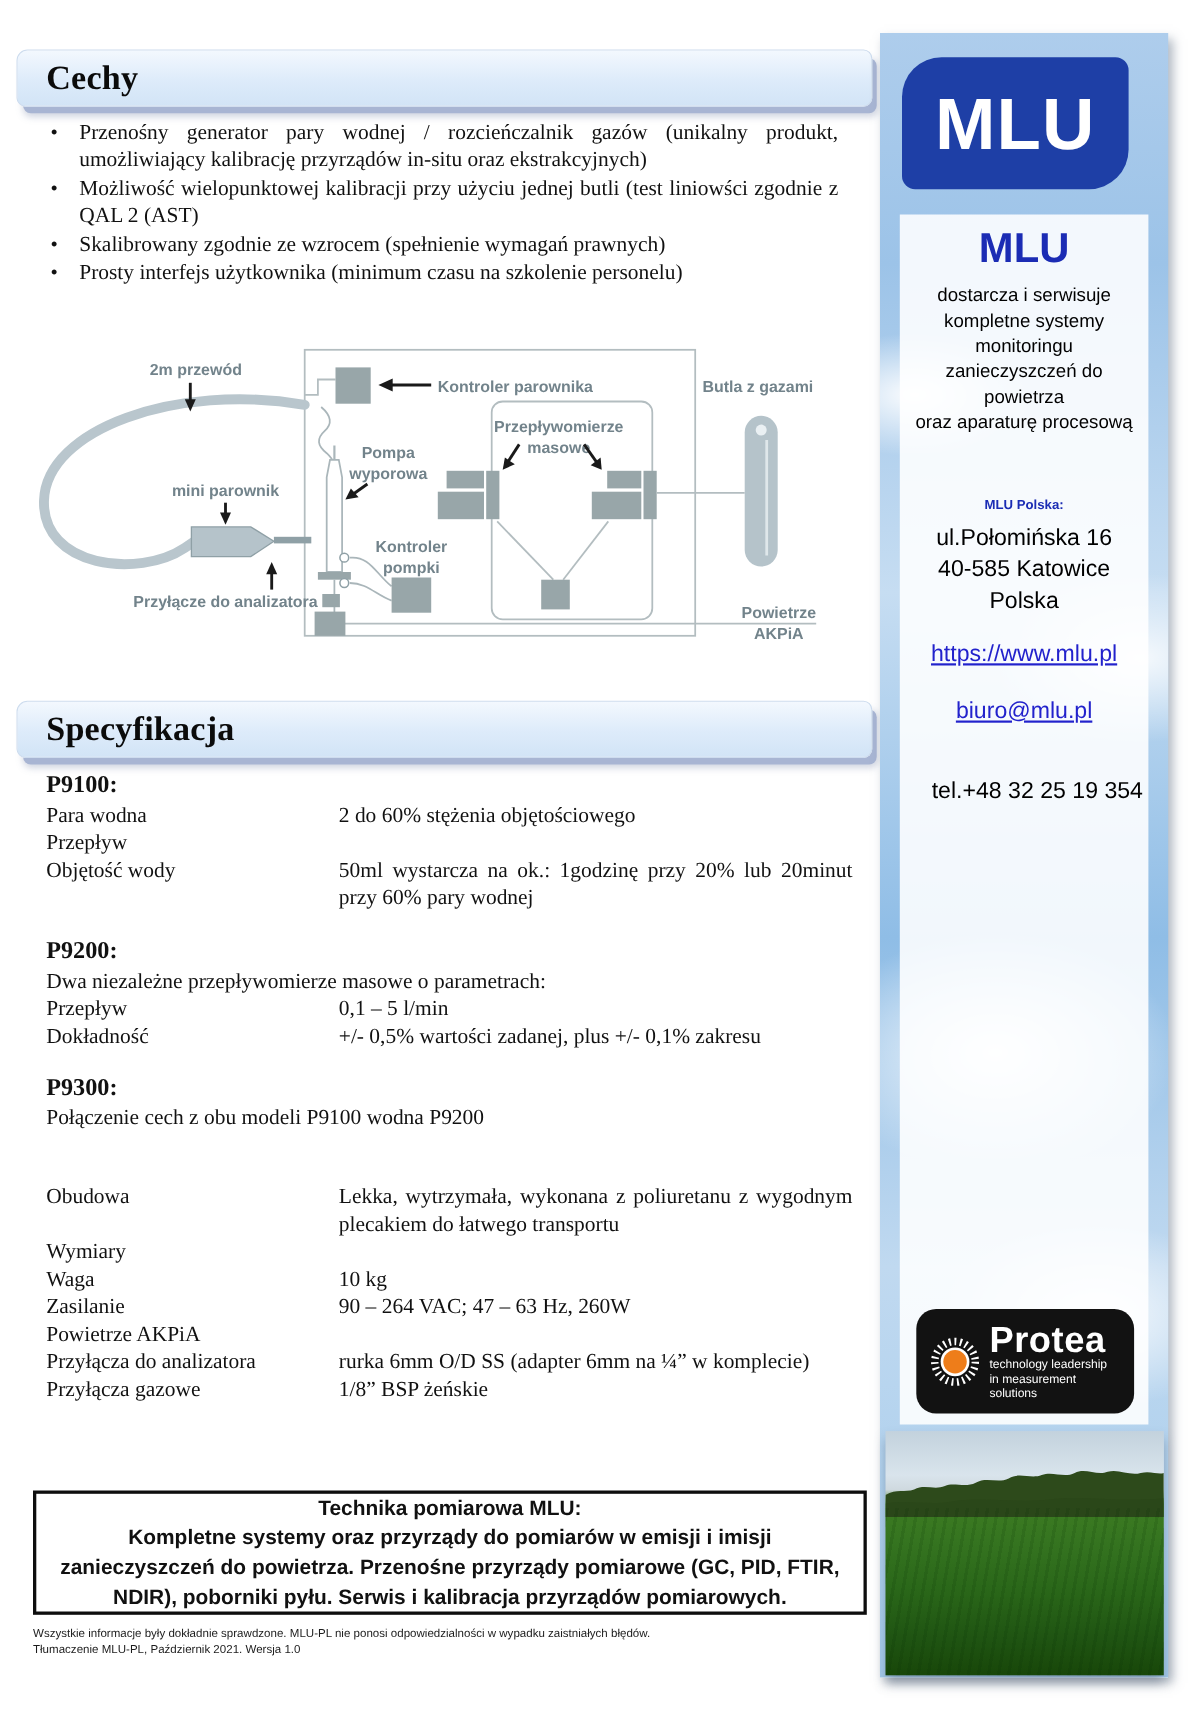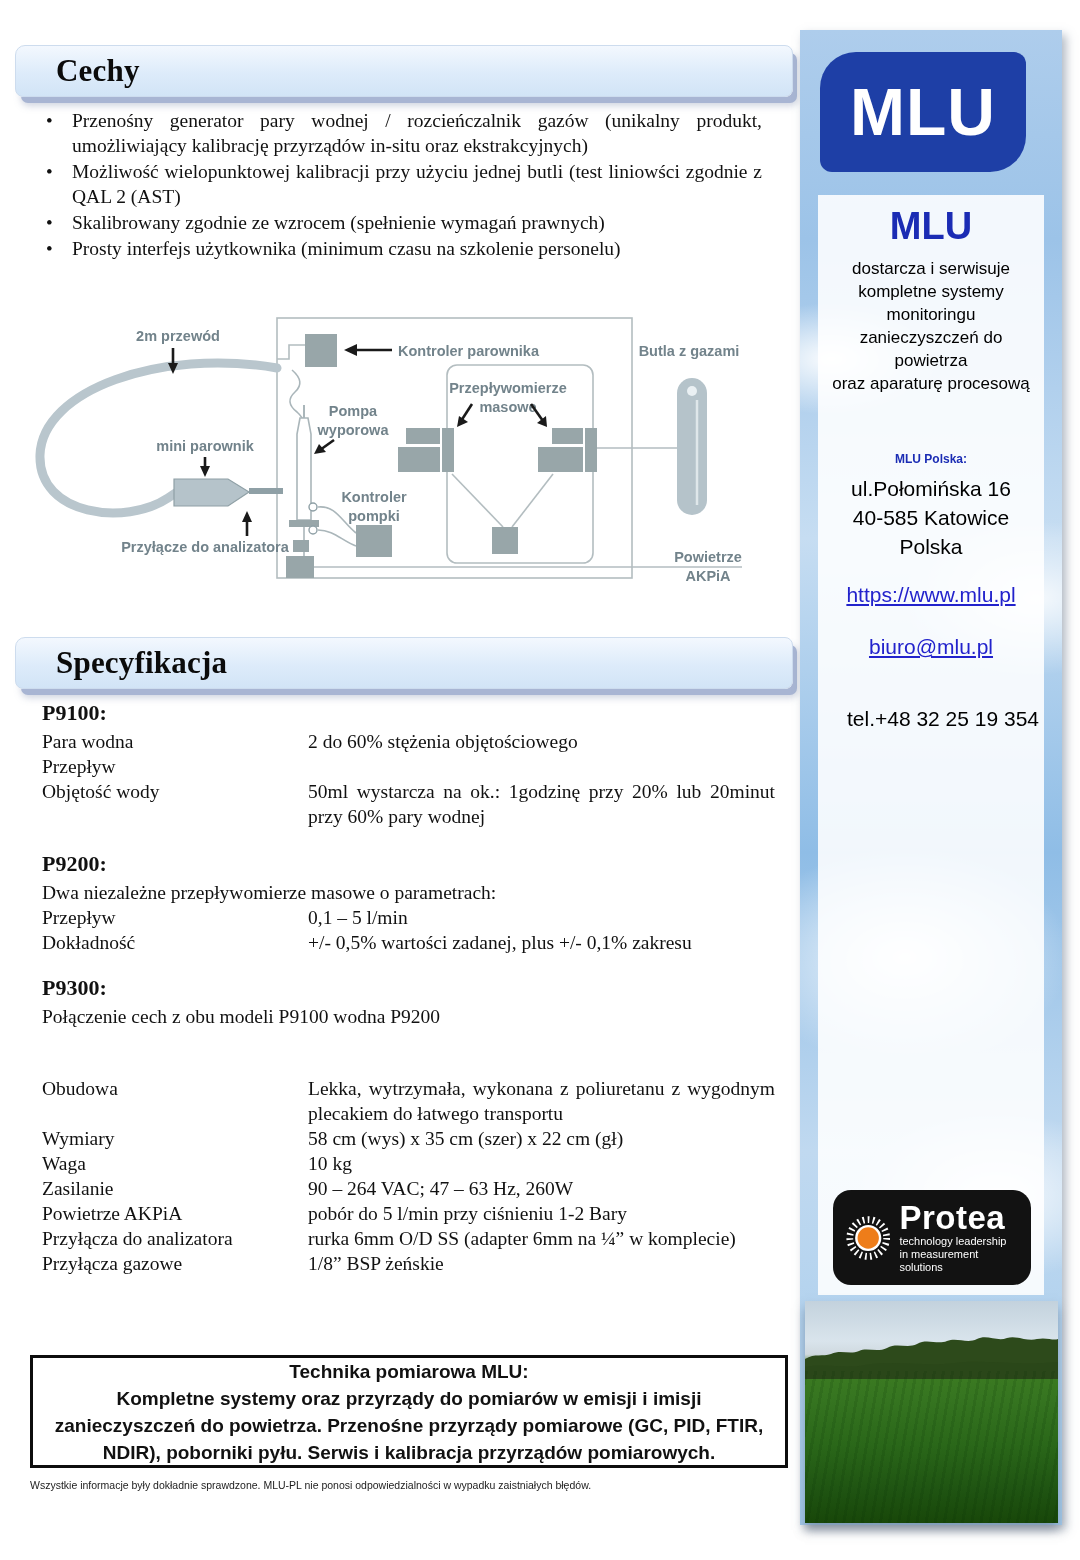--- a/index.html
+++ b/index.html
@@ -4,21 +4,21 @@
 <style>
   html,body{margin:0;padding:0;background:#ffffff;}
   #page{position:relative;width:1080px;height:1560px;background:#ffffff;overflow:hidden;
         font-family:"Liberation Serif",serif;color:#111;}
 
   
   .section-header{position:absolute;left:15px;width:778px;height:52px;box-sizing:border-box;
     background:linear-gradient(180deg,#f3f8fe 0%,#ddebfa 55%,#d2e4f6 100%);
     border:1px solid #cddcee;border-radius:10px 8px 8px 8px;
     box-shadow:5px 7px 0 -1px #a8b5d3, 6px 9px 7px rgba(120,135,170,.35);
-    display:flex;align-items:center;padding-left:40px;}
+    display:flex;align-items:center;padding-left:26px;}
   .section-header .hd{font-size:31px;font-weight:bold;color:#0b0b0b;letter-spacing:.2px;}
 
   
   #features-list{position:absolute;left:40px;top:108px;width:722px;}
   .bullet{position:relative;padding-left:32px;text-align:justify;font-size:19.5px;line-height:25px;margin-bottom:1px;}
   .bullet::before{content:"•";position:absolute;left:6px;top:0;font-size:19px;}
 
   
   #diagram{position:absolute;left:20px;top:300px;}
   #diagram text{font-family:"Liberation Sans",sans-serif;font-weight:bold;fill:#72838b;font-size:14.5px;}
@@ -232,56 +232,55 @@
 
   <div class="spec-block" style="top:1076px;">
 
       <div class="spec-row">
         <span class="lbl">Obudowa</span>
         <span class="val">Lekka, wytrzymała, wykonana z poliuretanu z wygodnym plecakiem do łatwego transportu</span>
       </div>
 
       <div class="spec-row">
         <span class="lbl">Wymiary</span>
-        <span class="val">58 cm (wys) x 35 cm (szer) x 22 cm (gł)</span>
       </div>
 
       <div class="spec-row">
         <span class="lbl">Waga</span>
         <span class="val">10 kg</span>
       </div>
 
       <div class="spec-row">
         <span class="lbl">Zasilanie</span>
         <span class="val">90 – 264 VAC; 47 – 63 Hz, 260W</span>
       </div>
 
       <div class="spec-row">
         <span class="lbl">Powietrze AKPiA</span>
-        <span class="val">pobór do 5 l/min przy ciśnieniu 1-2 Bary</span>
       </div>
 
       <div class="spec-row">
         <span class="lbl">Przyłącza do analizatora</span>
         <span class="val">rurka 6mm O/D SS (adapter 6mm na ¼” w komplecie)</span>
       </div>
 
       <div class="spec-row">
         <span class="lbl">Przyłącza gazowe</span>
         <span class="val">1/8” BSP żeńskie</span>
       </div>
     </div>
 
   <div id="footer-box">
     <div>Technika pomiarowa MLU:</div>
     <div>Kompletne systemy oraz przyrządy do pomiarów w emisji i imisji zanieczyszczeń do powietrza. Przenośne przyrządy pomiarowe (GC, PID, FTIR, NDIR), poborniki pyłu. Serwis i kalibracja przyrządów pomiarowych.</div>
   </div>
 
   <div id="fine-print">
     <div>Wszystkie informacje były dokładnie sprawdzone.  MLU-PL nie ponosi  odpowiedzialności w wypadku zaistniałych błędów.</div>
+    <div>Tłumaczenie MLU-PL, Październik 2021. Wersja 1.0</div>
   </div>
 
   <div id="sidebar">
     <div id="mlu-logo">
       <span class="logo-txt">MLU</span>
     </div>
 
     <div id="side-panel">
       <div id="sb-mlu-title" class="sp-abs">MLU</div>
 

